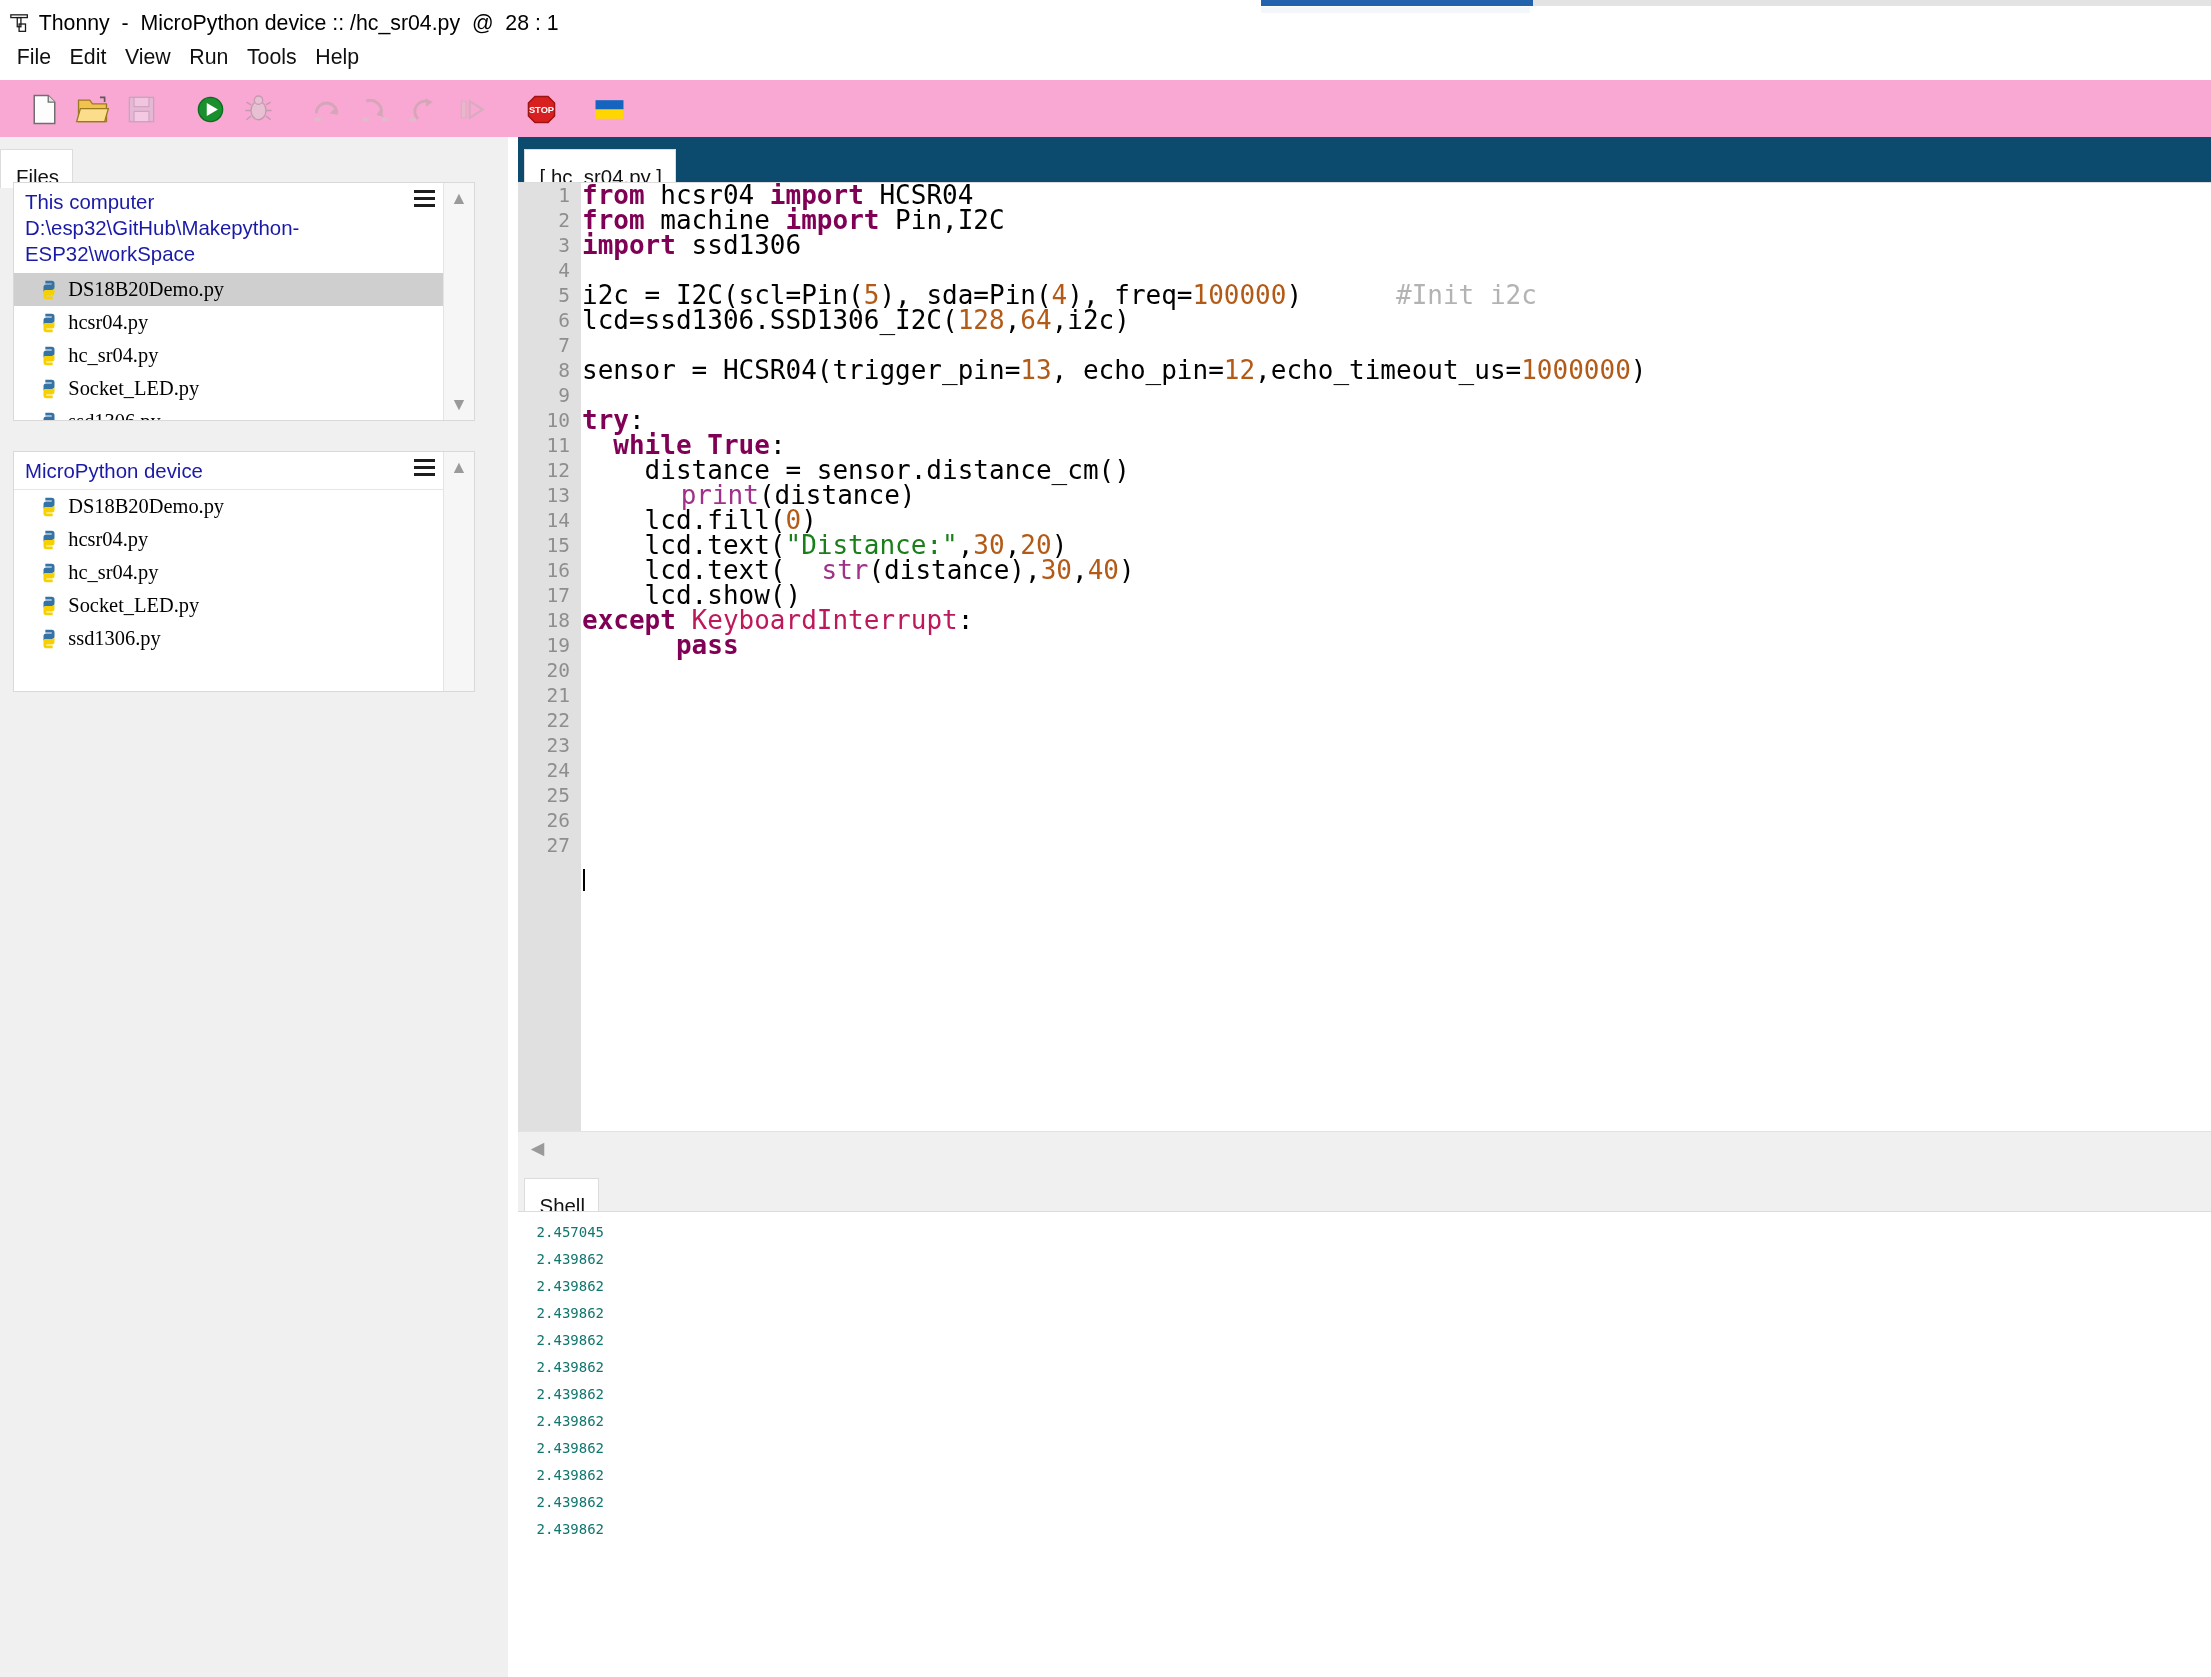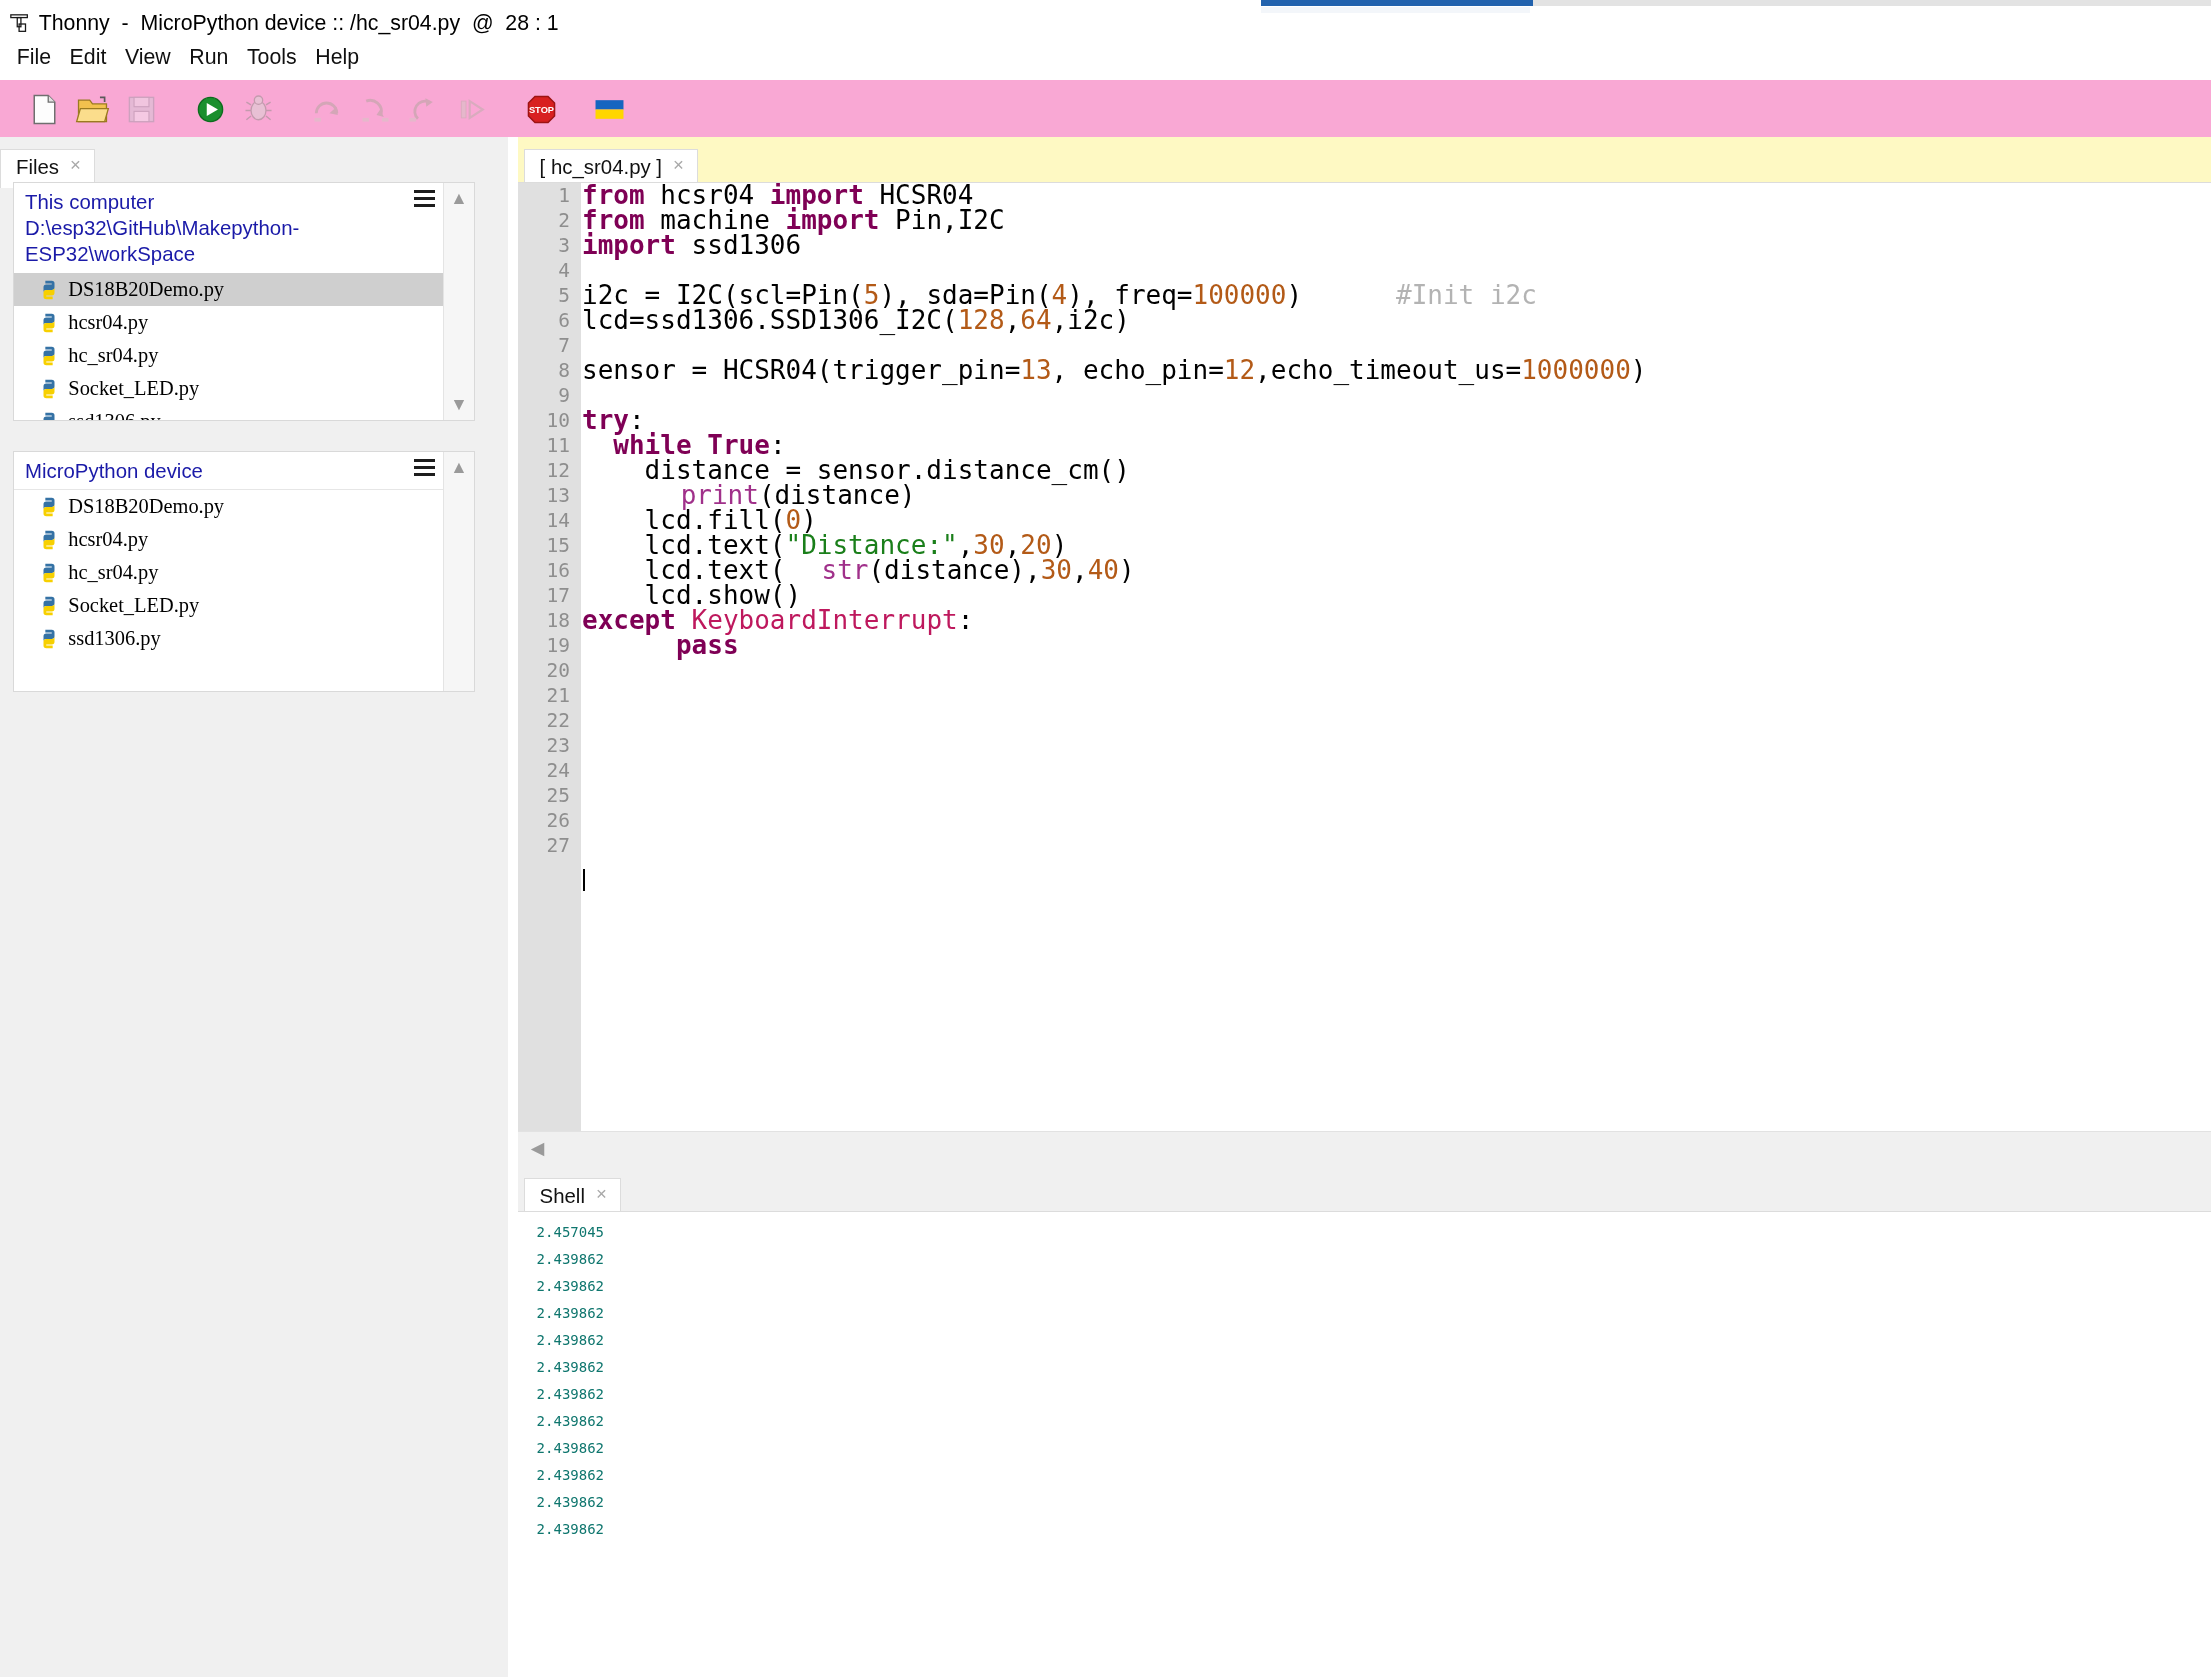--- a/index.html
+++ b/index.html
@@ -118,29 +118,30 @@
     position: relative;
     height: 45px;
     background: #f0f0f0;
     display: flex;
     align-items: flex-end;
   }
   .tab {
     background: #ffffff;
     height: 39px;
     display: flex;
-    align-items: flex-start;
-    padding: 6px 13px 0 15px;
+    align-items: flex-end;
+    padding: 16px 13px 0 15px;
     font-size: 20.4px;
     color: #111;
     border: 0.9px solid #dcdcdc;
     border-bottom: none;
     box-sizing: border-box;
     position: relative;
     top: 5.6px;
+    flex-direction: column;
   }
   .tab .tab-close {
     margin-left: 11px;
     color: #a9a9a9;
     font-size: 18.6px;
     line-height: 1;
   }
 
   .filebox {
     position: absolute;
@@ -231,21 +232,21 @@
     position: absolute;
     left: 518px; top: 0;
     width: 1694px; height: 1540px;
     background: #ffffff;
   }
 
   #editor-tabstrip {
     position: absolute;
     left: 0; top: 0;
     width: 1694px; height: 45px;
-    background: #fef9c3;
+    background: #0c4a6e;
     display: flex;
     align-items: flex-end;
     padding-left: 5.6px;
     box-sizing: border-box;
   }
 
   #editor-body {
     position: absolute;
     left: 0; top: 45px;
     width: 1694px; height: 950px;

